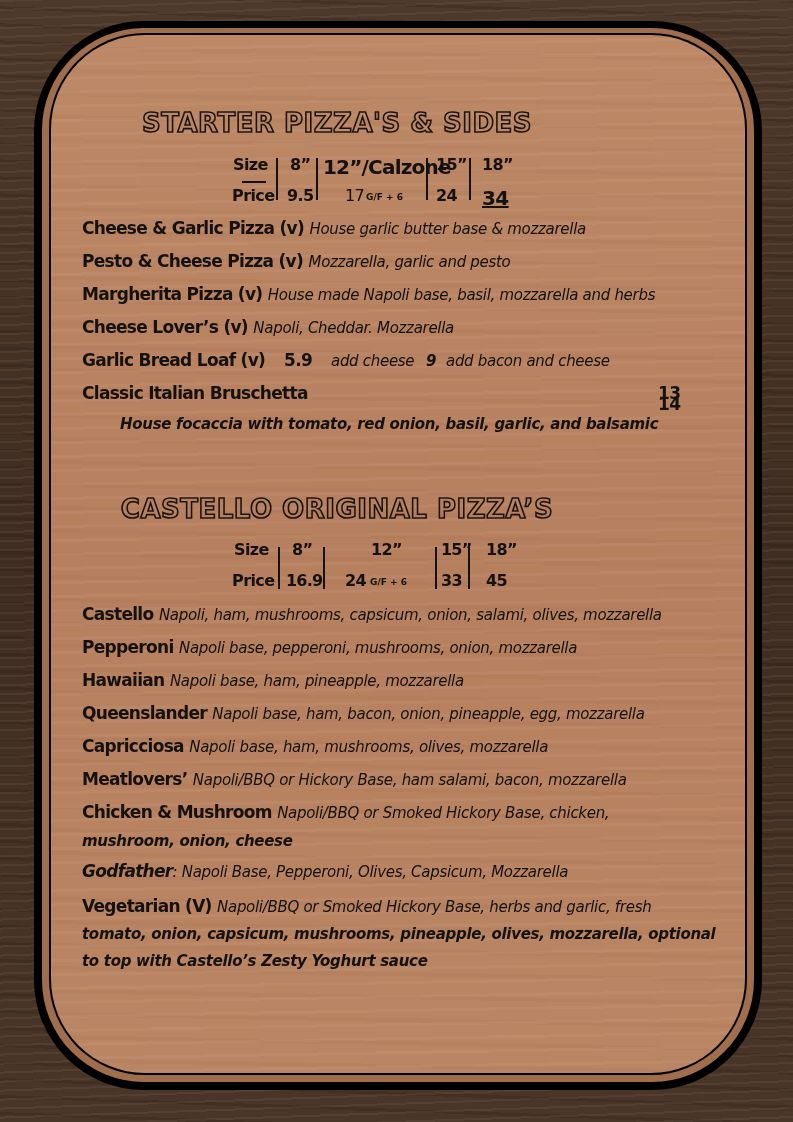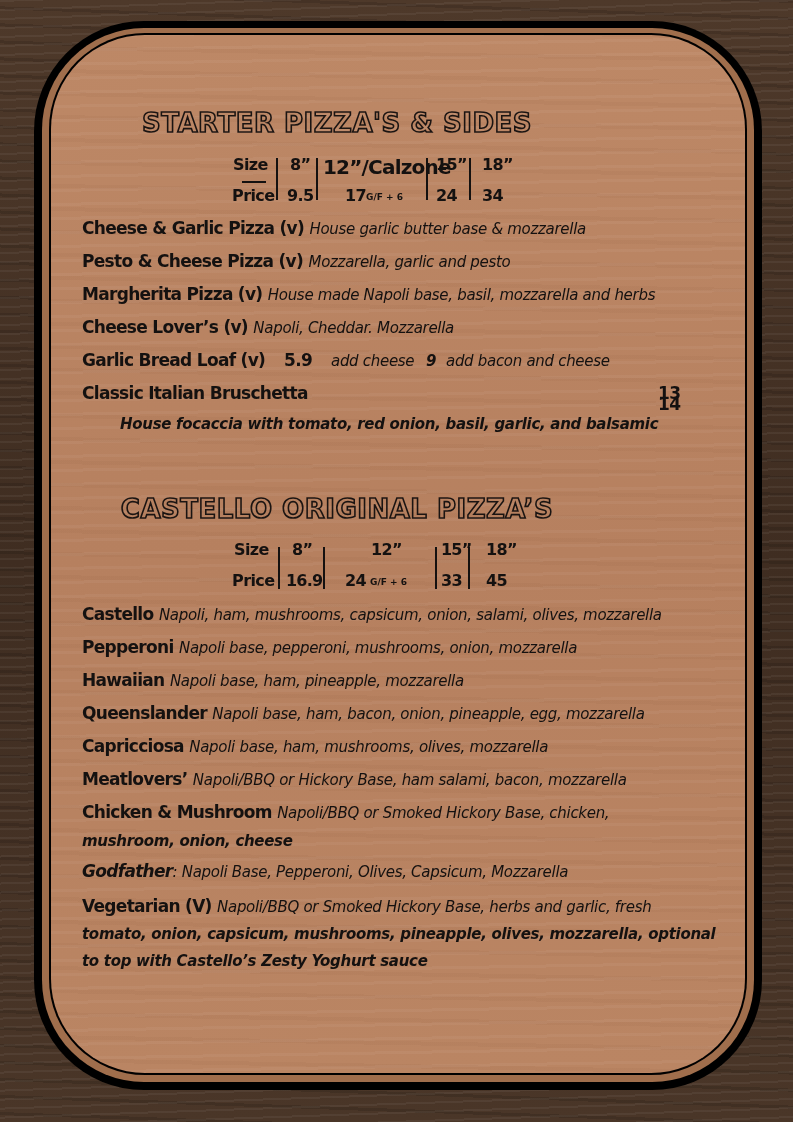--- a/index.html
+++ b/index.html
@@ -68,30 +68,30 @@
   <div class="pt-cell abs" style="left:233px; top:155px; font-weight:bold; font-size:16px; letter-spacing:-0.6px;">Size</div>
   <div class="pt-rule" style="left:242px; top:181px; width:24px;"></div>
   <div class="pt-cell abs" style="left:232px; top:186px; font-weight:bold; font-size:16px; letter-spacing:-0.6px;">Price</div>
 
   <div class="pt-bar" style="left:276px; top:158px; height:42px;"></div>
   <div class="pt-cell abs" style="left:290px; top:155px; font-weight:bold; font-size:16px; letter-spacing:-0.6px;">8”</div>
   <div class="pt-cell abs" style="left:287px; top:186px; font-weight:bold; font-size:16px; letter-spacing:-0.6px;">9.5</div>
 
   <div class="pt-bar" style="left:316px; top:158px; height:42px;"></div>
   <div class="pt-cell abs" style="left:323px; top:155px; font-weight:bold; font-size:20px; letter-spacing:-0.8px;">12”/Calzone</div>
-  <div class="pt-cell abs" style="left:345px; top:186px; font-weight:bold; font-size:16px; letter-spacing:-0.6px;">17</div>
+  <div class="pt-cell abs" style="left:345px; top:186px; font-weight:normal; font-size:16px; letter-spacing:-0.6px;">17</div>
   <div class="pt-cell abs pt-small" style="left:366px; top:192px; font-weight:bold;">G/F + 6</div>
 
   <div class="pt-bar" style="left:426px; top:158px; height:42px;"></div>
   <div class="pt-cell abs" style="left:436px; top:155px; font-weight:bold; font-size:16px; letter-spacing:-0.6px;">15”</div>
   <div class="pt-cell abs" style="left:436px; top:186px; font-weight:bold; font-size:16px; letter-spacing:-0.6px;">24</div>
 
   <div class="pt-bar" style="left:469px; top:158px; height:42px;"></div>
   <div class="pt-cell abs" style="left:482px; top:155px; font-weight:bold; font-size:16px; letter-spacing:-0.6px;">18”</div>
-  <div class="pt-cell abs" style="left:482px; top:186px; font-weight:bold; font-size:16px; letter-spacing:-0.6px;">34</div>
+  <div class="pt-cell abs" style="left:482px; top:186px; font-weight:bold; font-size:20px; letter-spacing:-0.6px;text-decoration:underline;">34</div>
 </div>
 
 <div class="item" style="top:218px;">
   <span class="name">Cheese &amp; Garlic Pizza (v)</span>
   <span class="desc">House garlic butter base &amp; mozzarella</span>
 </div>
 <div class="item" style="top:251px;">
   <span class="name">Pesto &amp; Cheese Pizza (v)</span>
   <span class="desc">Mozzarella, garlic and pesto</span>
 </div>

